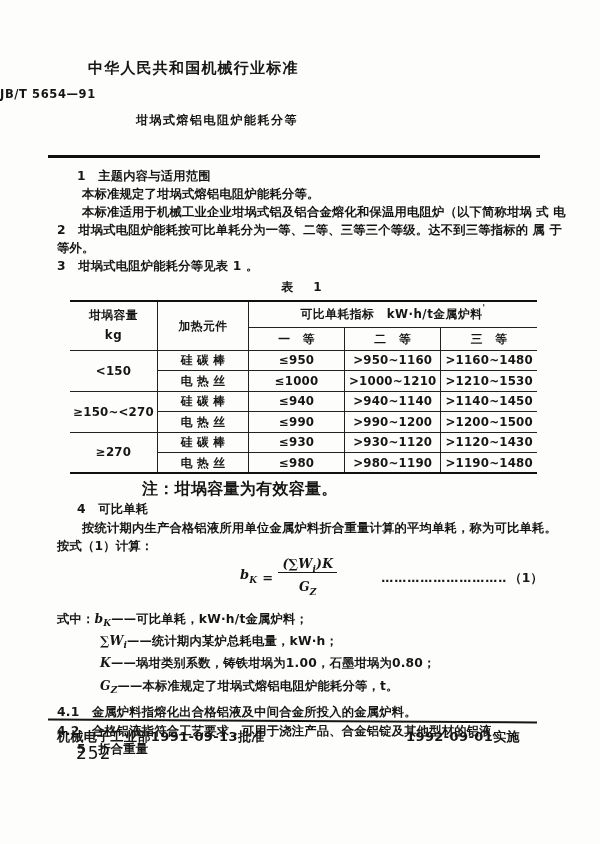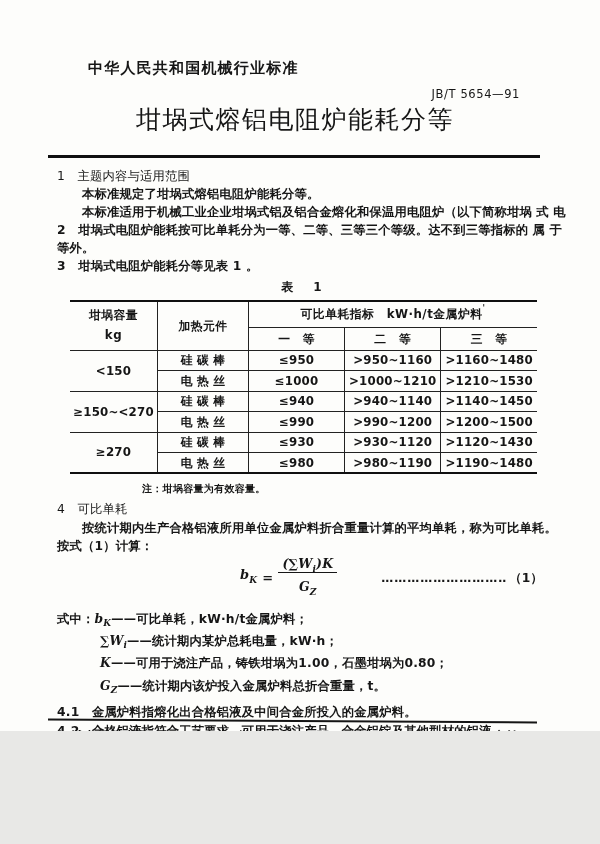--- a/index.html
+++ b/index.html
@@ -1,45 +1,45 @@
 <!DOCTYPE html>
 <html><head>
 <meta charset="utf-8">
 <style>
   html,body{margin:0;padding:0;background:#e8e8e6;}
   .page{
-    width:600px;height:731px;margin:0 auto;background:#fdfdfb;
+    width:600px;height:844px;margin:0 auto;background:#fdfdfb;
     position:relative;overflow:hidden;color:#161616;
     font-family:"DejaVu Sans",sans-serif;
   }
   
   .org{margin:60px 0 0 88px;font-size:15px;font-weight:bold;letter-spacing:1.2px;line-height:17px;}
-  .stdno{margin:11px 80px 0 0;text-align:right;font-size:11.5px;font-weight:normal;letter-spacing:.6px;line-height:12px;}
-  .doc-title{margin:9px 3px 0 136px;font-size:25px;font-weight:normal;letter-spacing:1.5px;line-height:22px;}
+  .stdno{margin:11px 80px 0 0;font-size:11.5px;font-weight:bold;letter-spacing:.6px;line-height:12px;}
+  .doc-title{margin:9px 3px 0 136px;font-size:12px;font-weight:bold;letter-spacing:1.5px;line-height:22px;}
   .rule-thick{margin:24px 0 0 48px;width:492px;height:3px;background:#101010;}
   
   .body{margin:9px 57px 0 57px;font-size:12.3px;line-height:18px;font-weight:600;letter-spacing:.2px;}
   .ln{white-space:nowrap;}
   .ln.indent{text-indent:25px;}
-  .b{font-weight:normal;}
+  .b{font-weight:bold;margin-left:20px;}
   
   .tbl-caption{margin:3px 0 4px 13px;width:467px;text-align:center;font-size:12px;font-weight:bold;letter-spacing:4px;}
   table.t1{border-collapse:collapse;margin-left:13px;width:467px;table-layout:fixed;
            border-top:2.5px solid #101010;border-bottom:2.5px solid #101010;
            font-size:11.8px;font-weight:600;}
   table.t1 th,table.t1 td{border:1px solid #222;text-align:center;vertical-align:middle;padding:0;}
   table.t1 .cap{border-left:0;}
   table.t1 .g3{border-right:0;}
   table.t1 th{font-weight:600;letter-spacing:.5px;}
   .cw1{width:87px;}.cw2{width:90px;}.cw3{width:91px;}.cw4{width:90px;}.cw5{width:108px;}
   .hrow1{height:26px;}.hrow2{height:23px;}
   table.t1 tbody tr{height:20.5px;}
   .cap2line{line-height:1.65;}
   sup.fn{font-size:8px;vertical-align:top;line-height:1;}
-  .note{margin:8px 0 0 85px;font-size:10px;font-weight:600;letter-spacing:.3px;line-height:13px;}
+  .note{margin:8px 0 0 85px;font-size:16px;font-weight:600;letter-spacing:.3px;line-height:13px;}
   
   .formula{display:flex;align-items:center;margin:5px 0 4px 183px;height:34px;}
   .math{font-family:"DejaVu Serif",serif;font-style:italic;font-size:13px;}
   .math sub{font-size:9px;font-style:italic;}
   .eq{margin:0 5px;font-style:normal;font-family:"DejaVu Serif",serif;font-size:13px;}
   .frac{display:inline-block;text-align:center;vertical-align:middle;}
   .frac .num{padding:0 4px 1px 4px;border-bottom:1.3px solid #161616;font-size:12.5px;}
   .frac .den{padding-top:1px;font-size:12.5px;}
   .dots{margin-left:44px;letter-spacing:1px;font-size:12px;font-weight:600;overflow:hidden;white-space:nowrap;width:150px;}
   .eqlabel{font-size:12.3px;font-weight:600;margin-left:2px;}
@@ -151,22 +151,22 @@
           <span class="num math"><span>(∑W</span><sub>i</sub><span>)K</span></span><br>
           <span class="den math"><span>G</span><sub>Z</sub></span>
         </span>
         <span class="dots">…………………………………</span>
         <span class="eqlabel">（1）</span>
       </div>
 
       <div class="defs">
         <div class="def"><span>式中：</span><span class="var">b</span><sub>K</sub><span>——可比单耗，kW·h/t金属炉料；</span></div>
         <div class="def hang"><span></span><span class="var">∑W</span><sub>i</sub><span>——统计期内某炉总耗电量，kW·h；</span></div>
-        <div class="def hang"><span></span><span class="var">K</span><sub></sub><span>——可用于浇注产品，铸铁坩埚为1.00，石墨坩埚为0.80；</span></div>
-        <div class="def hang"><span></span><span class="var">G</span><sub>Z</sub><span>——统计期内该炉投入金属炉料总折合重量，t。</span></div>
+        <div class="def hang"><span></span><span class="var">K</span><sub></sub><span>——埚坩类别系数，铸铁坩埚为1.00，石墨坩埚为0.80；</span></div>
+        <div class="def hang"><span></span><span class="var">G</span><sub>Z</sub><span>——本标准规定了坩埚式熔铝电阻炉能耗分等，t。</span></div>
       </div>
 
       <div class="ln" style="margin-top:4px;">4.1　金属炉料指熔化出合格铝液及中间合金所投入的金属炉料。</div>
       <div class="ln">4.2　合格铝液指符合工艺要求，可用于浇注产品、合金铝锭及其他型材的铝液。</div>
       <div class="ln b">5　折合重量</div>
     </div>
   </div>
 
   <div class="footer-rule"></div>
   <div class="footer">

